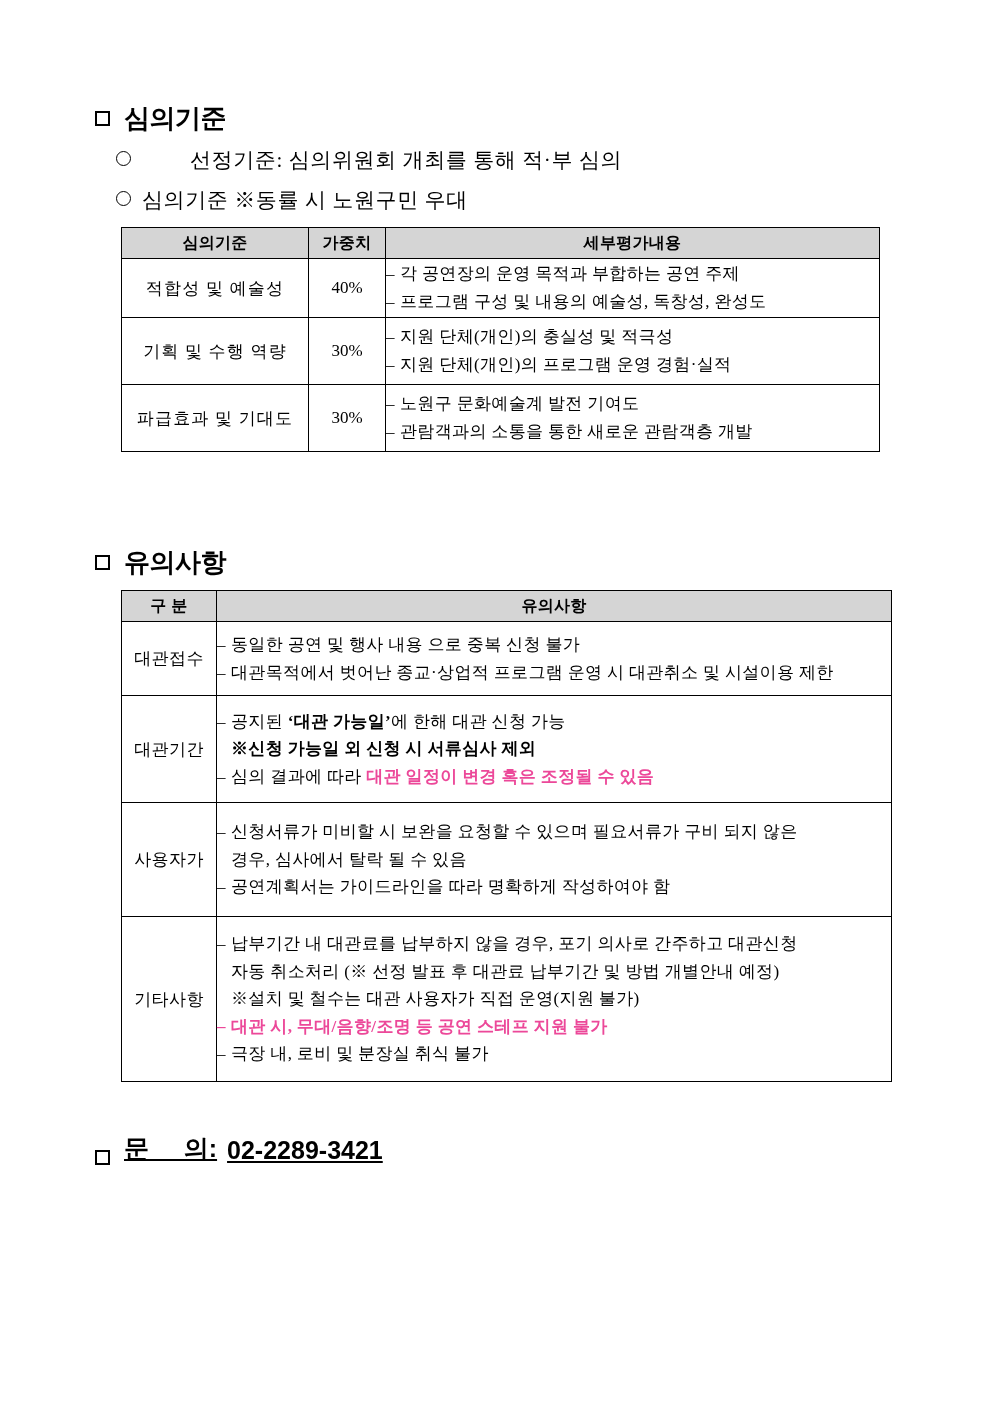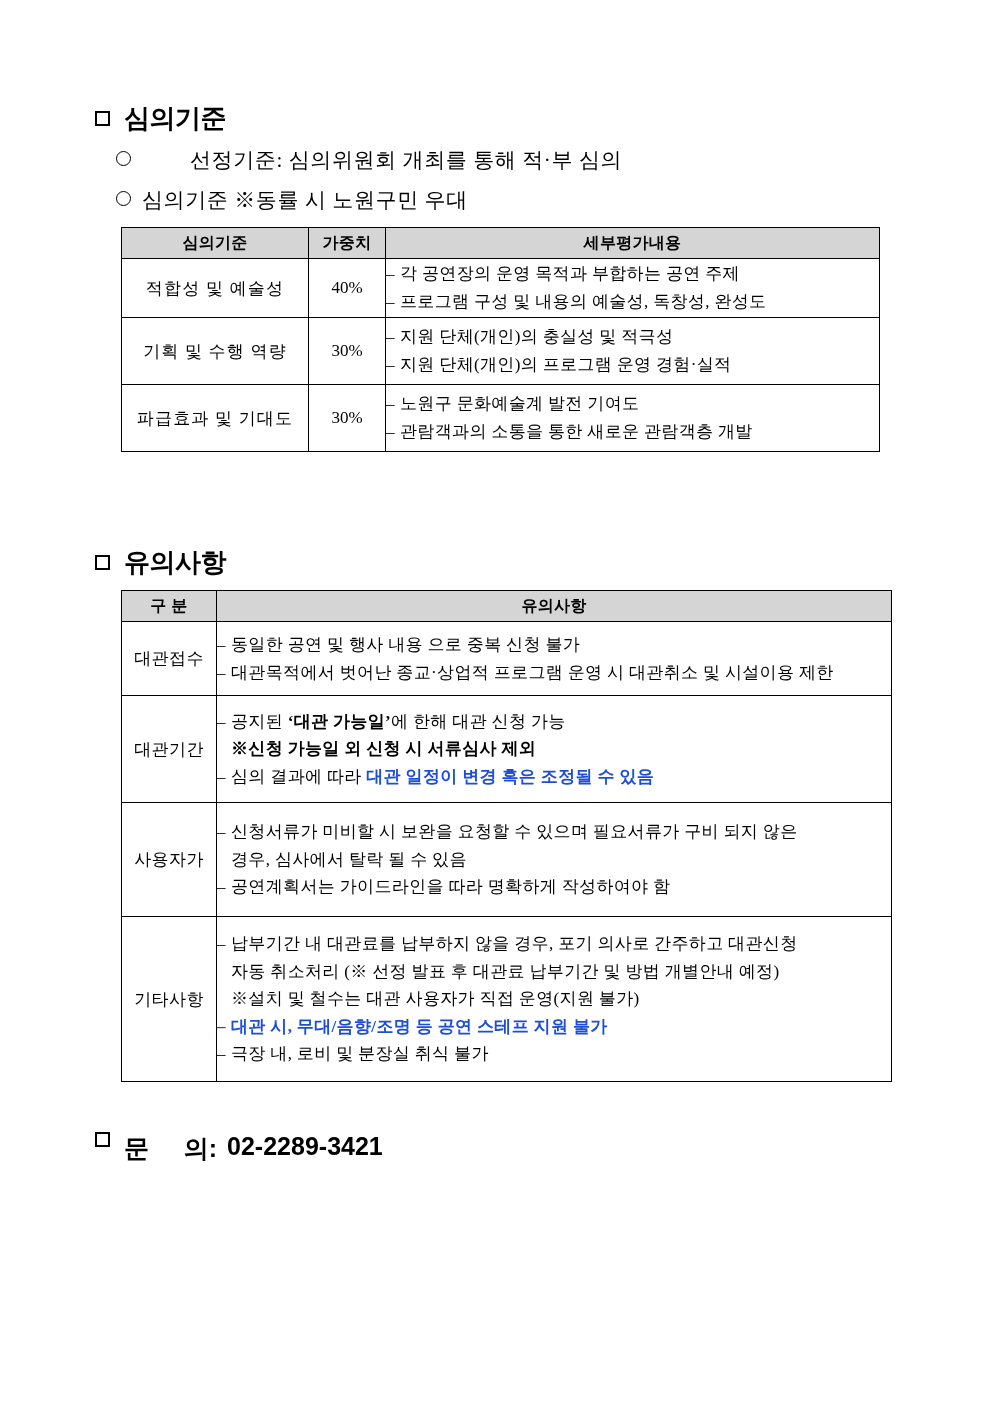--- a/index.html
+++ b/index.html
@@ -106,35 +106,36 @@
     font-size: 17px;
     line-height: 1.62;
     letter-spacing: 0.35px;
   }
   .detail-cell .ln { display: block; white-space: nowrap; }
   .dash { display: inline-block; width: 14px; }
   .indent { display: inline-block; width: 14px; }
 
   .b { font-weight: bold; }
   .red { color: #ff0000; }
-  .red.b { color: #1d4ed8; font-weight: bold; }
+  .red.b { color: #ec4899; font-weight: bold; }
 
   
   .spaced-head { letter-spacing: 14px; padding-left: 12px; }
 
   
   .contact-line {
     position: absolute;
     display: flex;
-    align-items: flex-start;
+    align-items: flex-end;
     font-family: "Liberation Sans", "DejaVu Sans", sans-serif;
     font-weight: bold;
     font-size: 25px;
     white-space: pre;
     letter-spacing: 0px;
+    text-decoration: underline;
   }
 </style>
 </head>
 <body>
 
 <div class="page">
 
   <div class="section-heading" style="left:95px; top:101px;">
     <span class="sq-icon"></span>
     <span>심의기준</span>

